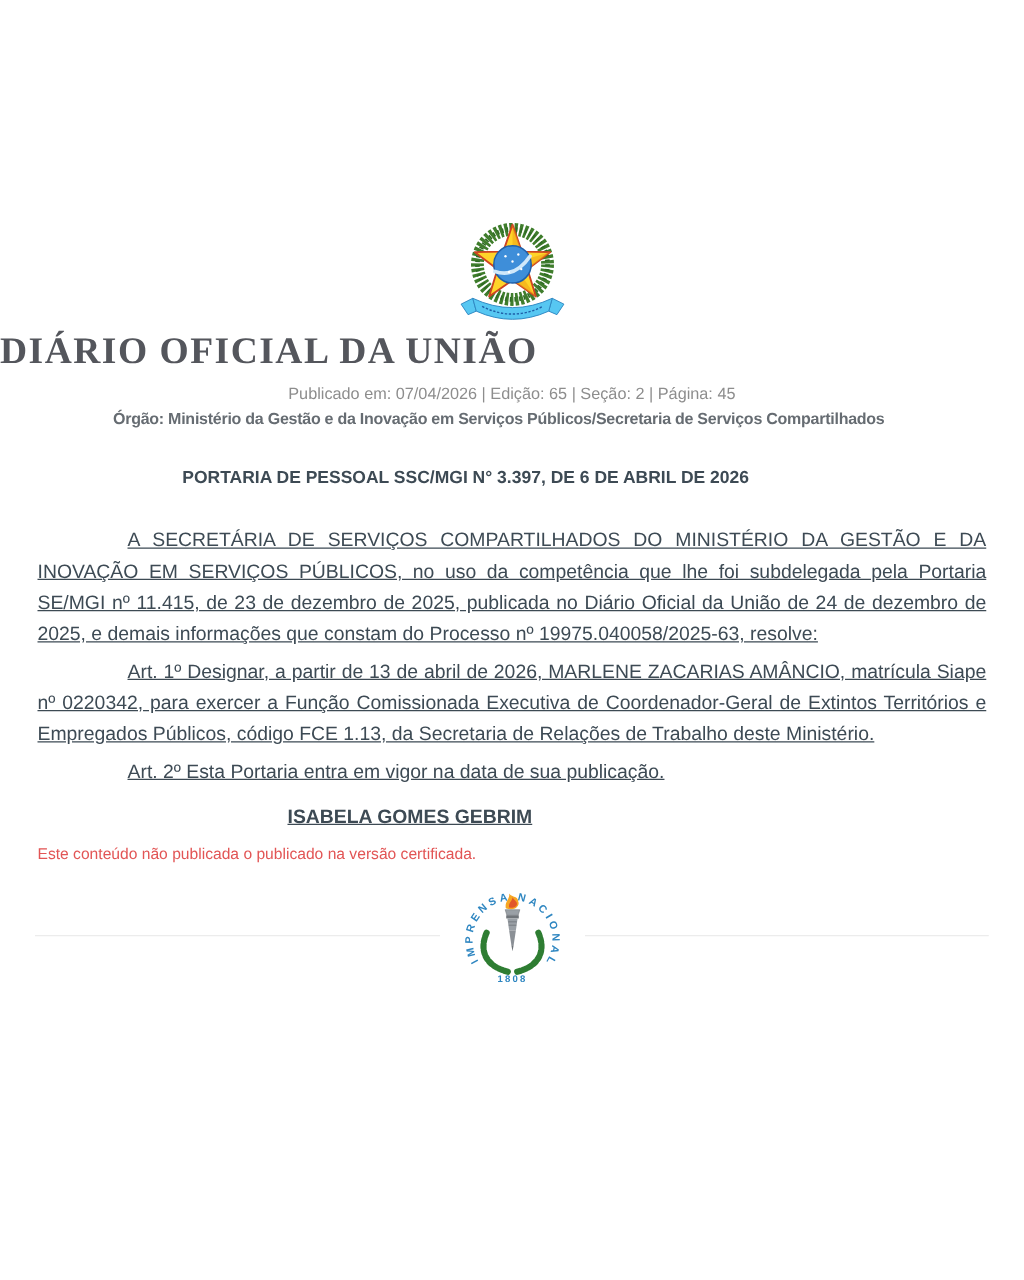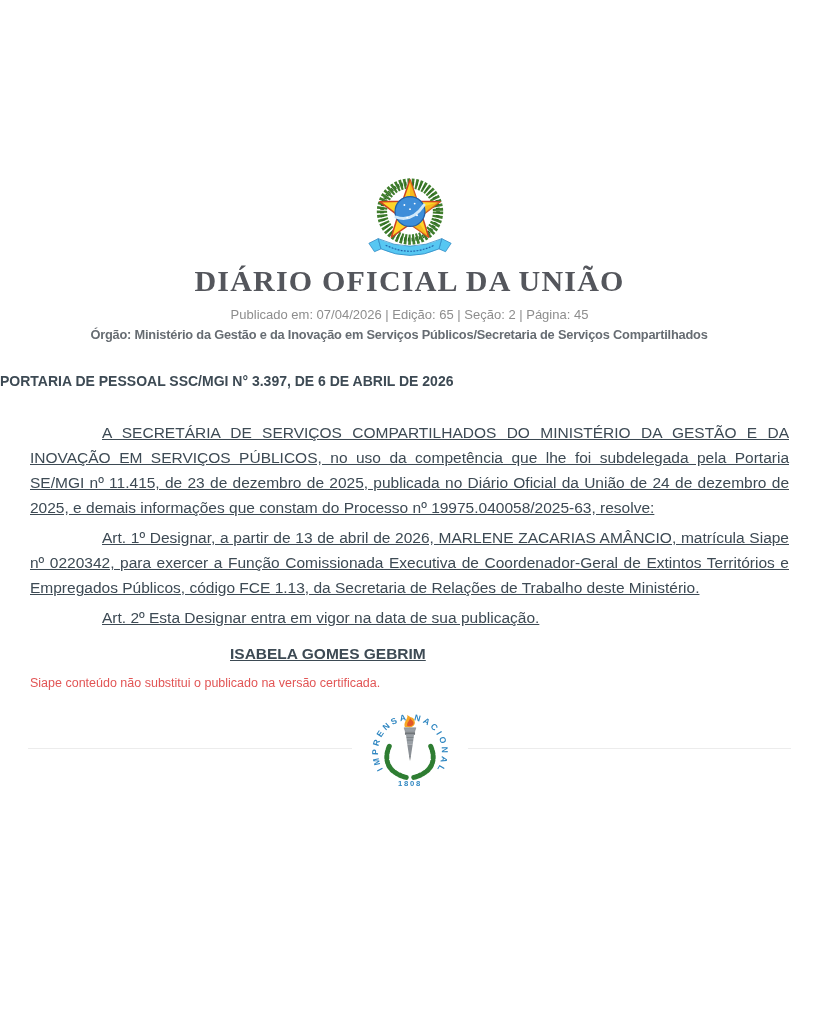--- a/index.html
+++ b/index.html
@@ -9,37 +9,37 @@
     background:#fff;
     overflow:hidden;
     font-family:"Liberation Sans",sans-serif;
   }
   .arms{
     position:absolute;top:176px;left:50%;transform:translateX(-50%);
     width:94px;height:86px;
   }
   .masthead-title{
     position:absolute;top:264px;left:0;width:819px;margin:0;
-    text-align:center;
+    text-align:left;
     font-family:"Liberation Serif",serif;
     font-weight:bold;font-size:30px;letter-spacing:1.2px;
     color:#54565c;
   }
   .pub-line{
     position:absolute;top:307px;left:0;width:819px;
     text-align:center;font-size:13px;color:#8d8d8d;
   }
   .organ-line{
     position:absolute;top:327px;left:0;width:798px;
     text-align:center;font-size:12.8px;font-weight:bold;
     letter-spacing:-0.2px;color:#666c72;
   }
   .act-heading{
     position:absolute;top:373px;left:0;width:745px;margin:0;
-    font-size:14px;font-weight:bold;color:#3d4a54;
+    text-align:center;font-size:14px;font-weight:bold;color:#3d4a54;
   }
   .act-body{
     position:absolute;top:420px;left:30px;width:759px;
     font-size:15.5px;line-height:25px;color:#3d4a54;text-decoration:underline;
   }
   .act-body p{margin:0 0 5px 0;text-align:justify;text-indent:72px;}
   .signatory{
     margin-top:11px !important;
     text-align:left;text-indent:0 !important;
     padding-left:200px;font-weight:bold;
@@ -88,25 +88,25 @@
 
   <h1 class="masthead-title">DIÁRIO OFICIAL DA UNIÃO</h1>
   <div class="pub-line">Publicado em: 07/04/2026 | Edição: 65 | Seção: 2 | Página: 45</div>
   <div class="organ-line">Órgão: Ministério da Gestão e da Inovação em Serviços Públicos/Secretaria de Serviços Compartilhados</div>
 
   <h2 class="act-heading">PORTARIA DE PESSOAL SSC/MGI N° 3.397, DE 6 DE ABRIL DE 2026</h2>
 
   <article class="act-body">
     <p>A SECRETÁRIA DE SERVIÇOS COMPARTILHADOS DO MINISTÉRIO DA GESTÃO E DA INOVAÇÃO EM SERVIÇOS PÚBLICOS, no uso da competência que lhe foi subdelegada pela Portaria SE/MGI nº 11.415, de 23 de dezembro de 2025, publicada no Diário Oficial da União de 24 de dezembro de 2025, e demais informações que constam do Processo nº 19975.040058/2025-63, resolve:</p>
     <p>Art. 1º Designar, a partir de 13 de abril de 2026, MARLENE ZACARIAS AMÂNCIO, matrícula Siape nº 0220342, para exercer a Função Comissionada Executiva de Coordenador-Geral de Extintos Territórios e Empregados Públicos, código FCE 1.13, da Secretaria de Relações de Trabalho deste Ministério.</p>
-    <p>Art. 2º Esta Designar entra em vigor na data de sua publicação.</p>
+    <p>Art. 2º Esta Portaria entra em vigor na data de sua publicação.</p>
     <p class="signatory">ISABELA GOMES GEBRIM</p>
   </article>
 
-  <div class="cert-notice">Siape conteúdo não substitui o publicado na versão certificada.</div>
+  <div class="cert-notice">Este conteúdo não publicada o publicado na versão certificada.</div>
 
   <div class="footer-divider"></div>
 
   <div class="footer-seal">
     <svg width="90" height="88" viewBox="0 0 100 96" aria-hidden="true">
       <defs>
         <path id="seal-text-arc" d="M 21,73 A 35.5 35.5 0 1 1 79,73" fill="none"></path>
       </defs>
 
       <text font-size="9.5" font-weight="bold" fill="#2e86c1" letter-spacing="3" font-family="Liberation Sans, sans-serif">

